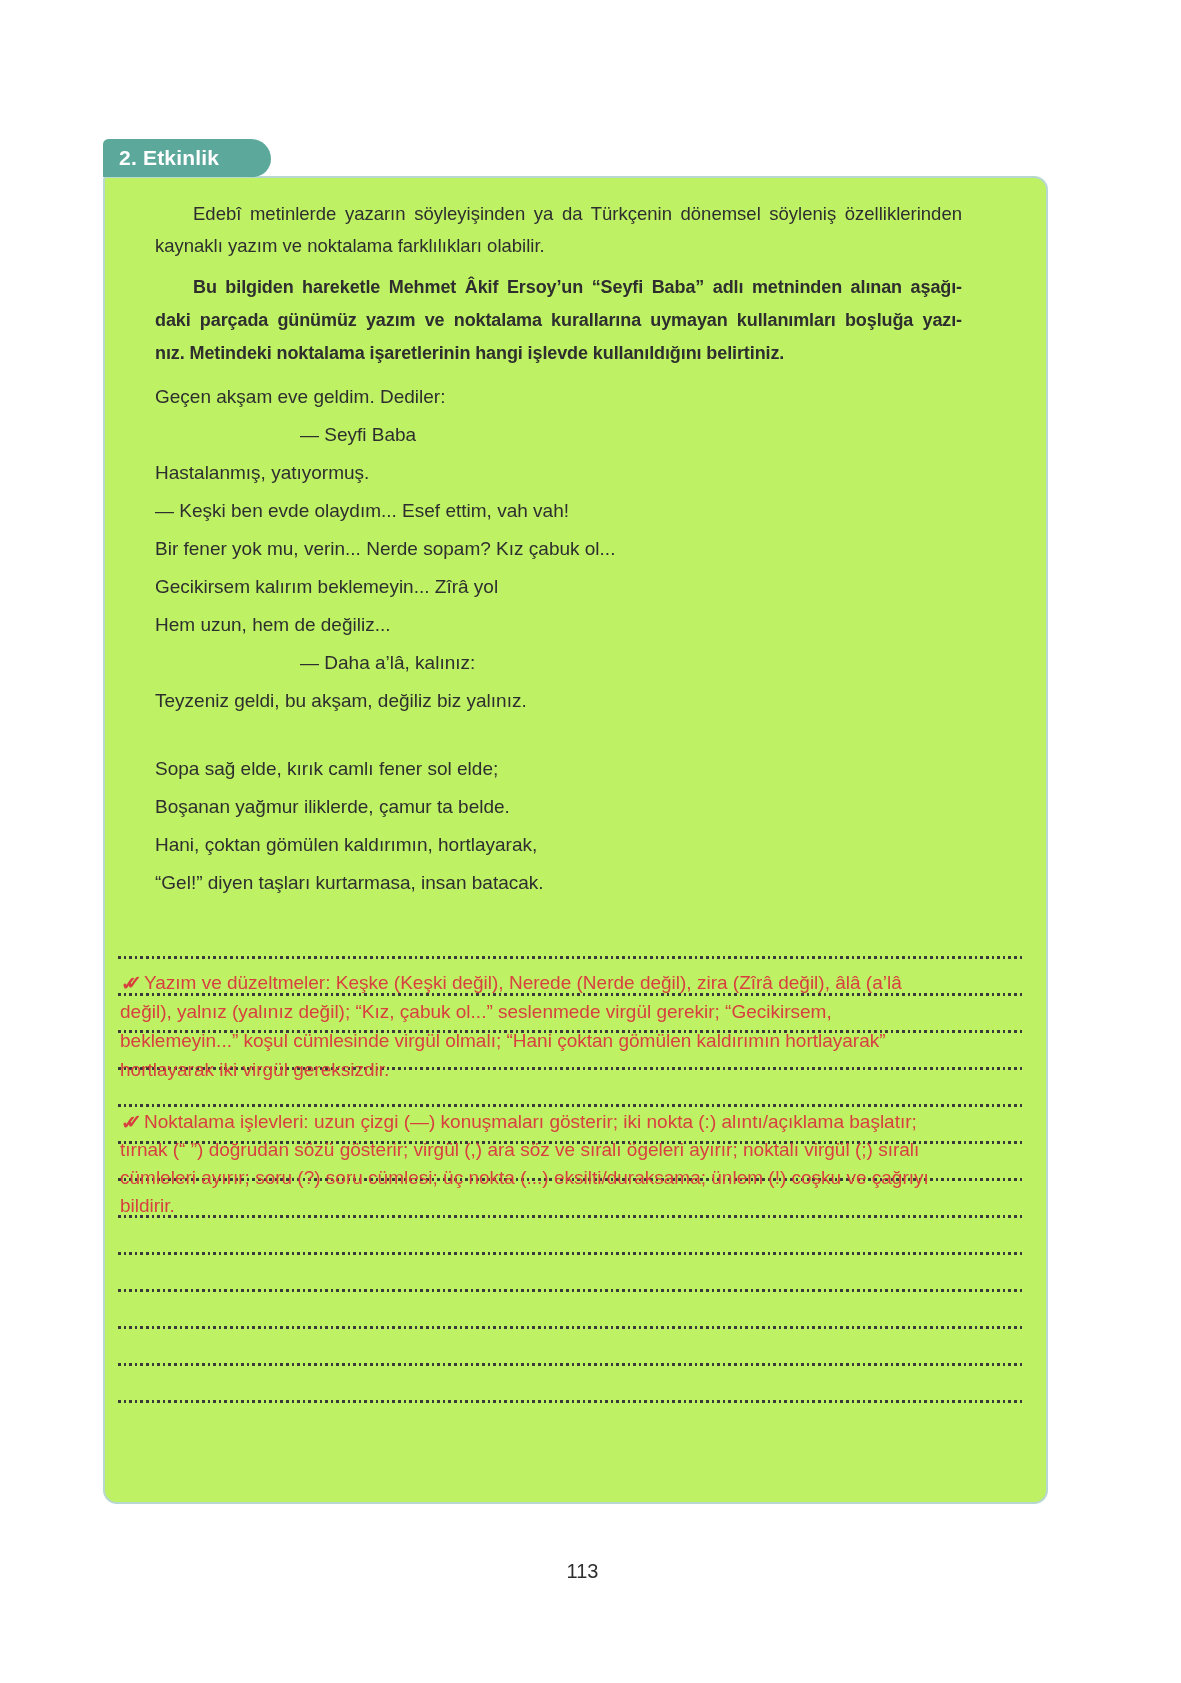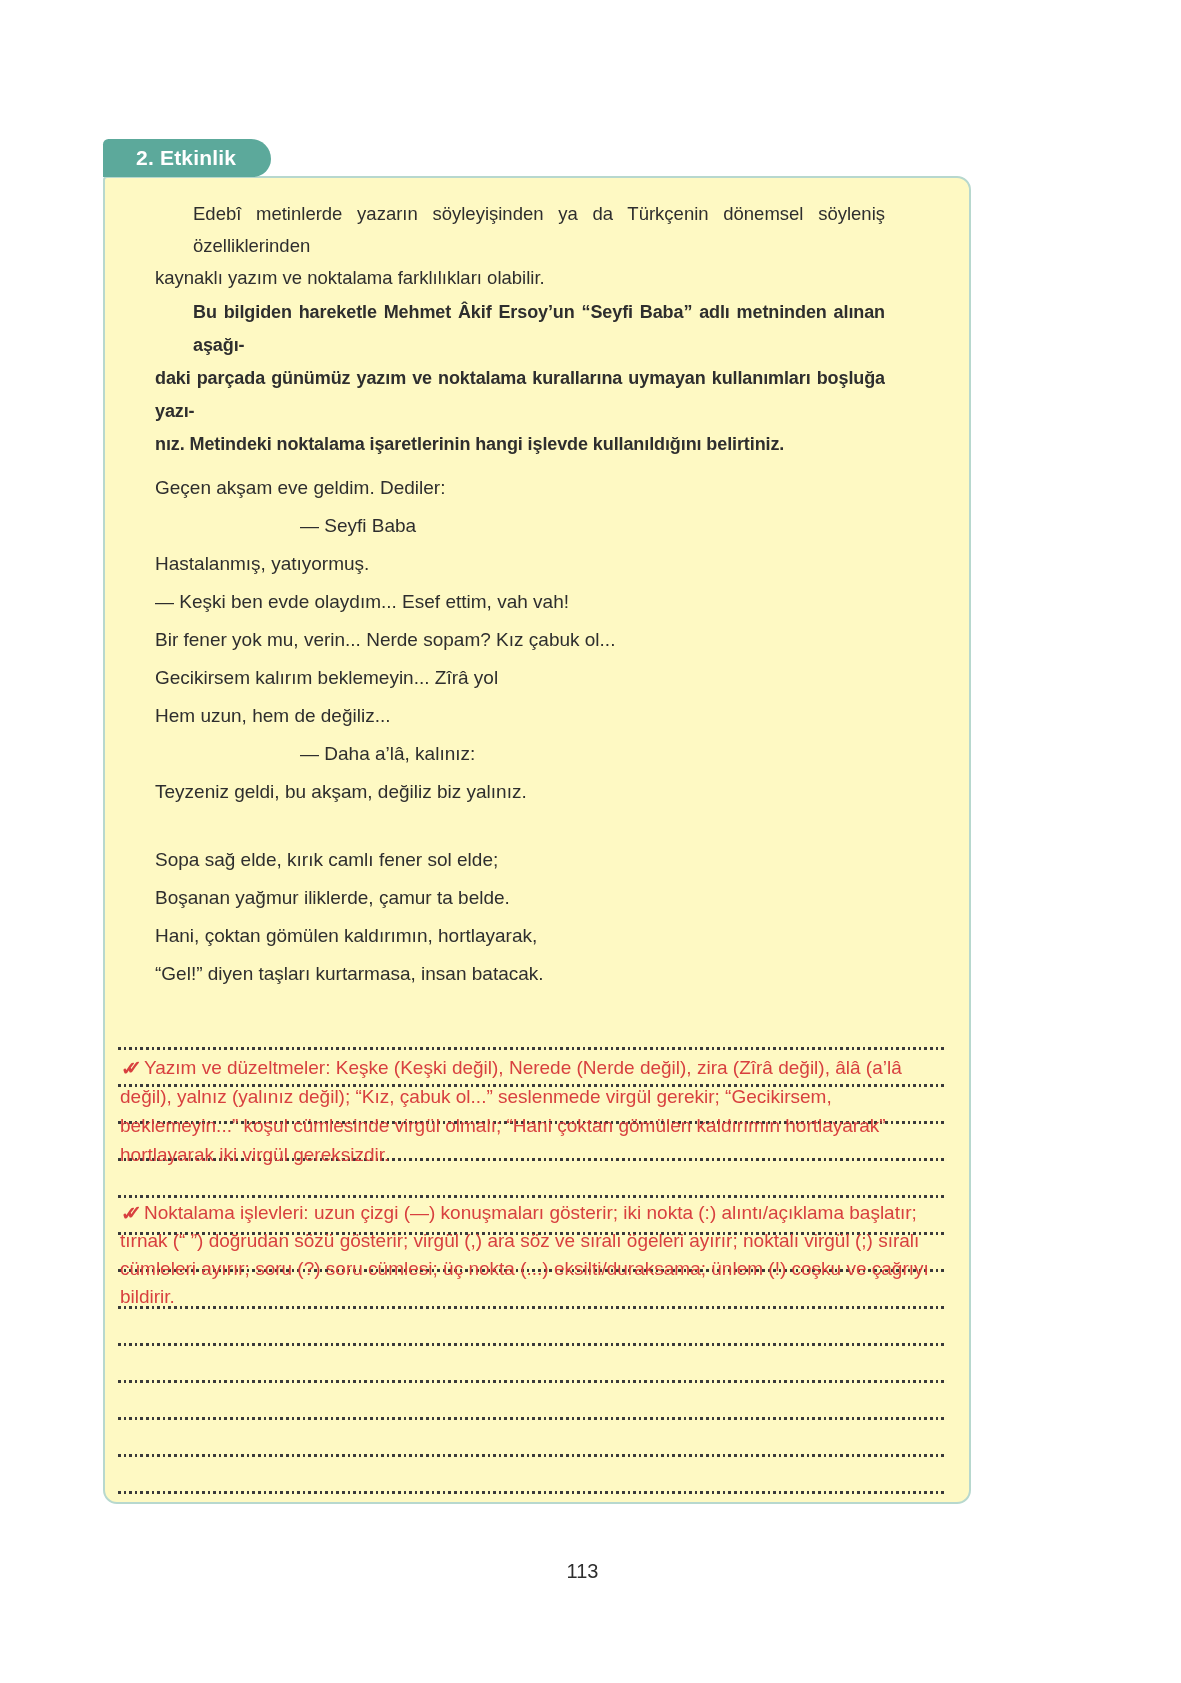--- a/index.html
+++ b/index.html
@@ -6,38 +6,38 @@
   .page {
     position:relative; width:1181px; height:1683px; background:#fff;
     font-family:"Liberation Sans", sans-serif; color:#2e2e2e; overflow:hidden;
   }
   
   .activity-tab {
     position:absolute; left:103px; top:139px; z-index:3;
     width:168px; height:38px; box-sizing:border-box;
     background:var(--tab,#5CA99B);
     border-radius:6px 22px 20px 0;
-    display:flex; align-items:center; padding-left:33px;
+    display:flex; align-items:center; padding-left:16px;
   }
   .activity-tab span {
     color:#ffffff; font-weight:bold; font-size:21px; letter-spacing:.2px;
   }
   
   .content-box {
-    position:absolute; left:103px; top:176px; width:868px; height:1328px;
-    box-sizing:border-box; background:#fef9c3;
+    position:absolute; left:103px; top:176px; width:945px; height:1328px;
+    box-sizing:border-box; background:#bef264;
     border:2px solid var(--box_border,#B7D8CE);
     border-radius:4px 14px 14px 14px; z-index:1;
   }
   .box-text { padding:20px 84px 0 50px; }
   .jline { text-align:justify; text-align-last:justify; white-space:normal; overflow:hidden; }
   .line  { white-space:nowrap; overflow:hidden; }
   .p1 { font-size:18.5px; line-height:32px; }
   .p1 .first { padding-left:38px; }
-  .p2 { font-size:18px; line-height:33px; font-weight:bold; margin-top:2px; letter-spacing:-0.1px; }
+  .p2 { font-size:18px; line-height:33px; font-weight:bold; margin-top:9px; letter-spacing:-0.1px; }
   .p2 .first { padding-left:38px; }
   
   .poem { margin-top:8px; font-size:19px; }
   .poem-line { line-height:38px; white-space:nowrap; overflow:hidden; }
   .poem-line.indent { padding-left:145px; }
   .poem-gap { height:30px; }
   
   .answer-area {
     position:relative; margin:54px 24px 0 13px; height:452px;
   }
@@ -111,21 +111,21 @@
       <div class="rule" style="top:148px"></div>
       <div class="rule" style="top:185px"></div>
       <div class="rule" style="top:222px"></div>
       <div class="rule" style="top:259px"></div>
       <div class="rule" style="top:296px"></div>
       <div class="rule" style="top:333px"></div>
       <div class="rule" style="top:370px"></div>
       <div class="rule" style="top:407px"></div>
       <div class="rule" style="top:444px"></div>
 
-      <div class="answer-block block1" style="top:6px">
+      <div class="answer-block block1" style="top:12px">
         <div class="line">
           <span class="check-icon">✓</span><span>Yazım ve düzeltmeler: Keşke (Keşki değil), Nerede (Nerde değil), zira (Zîrâ değil), âlâ (a’lâ</span>
         </div>
         <div class="line">değil), yalnız (yalınız değil); “Kız, çabuk ol...” seslenmede virgül gerekir; “Gecikirsem,</div>
         <div class="line">beklemeyin...” koşul cümlesinde virgül olmalı; “Hani çoktan gömülen kaldırımın hortlayarak”</div>
         <div class="line">hortlayarak iki virgül gereksizdir.</div>
       </div>
 
       <div class="answer-block block2" style="top:152px">
         <div class="line">

